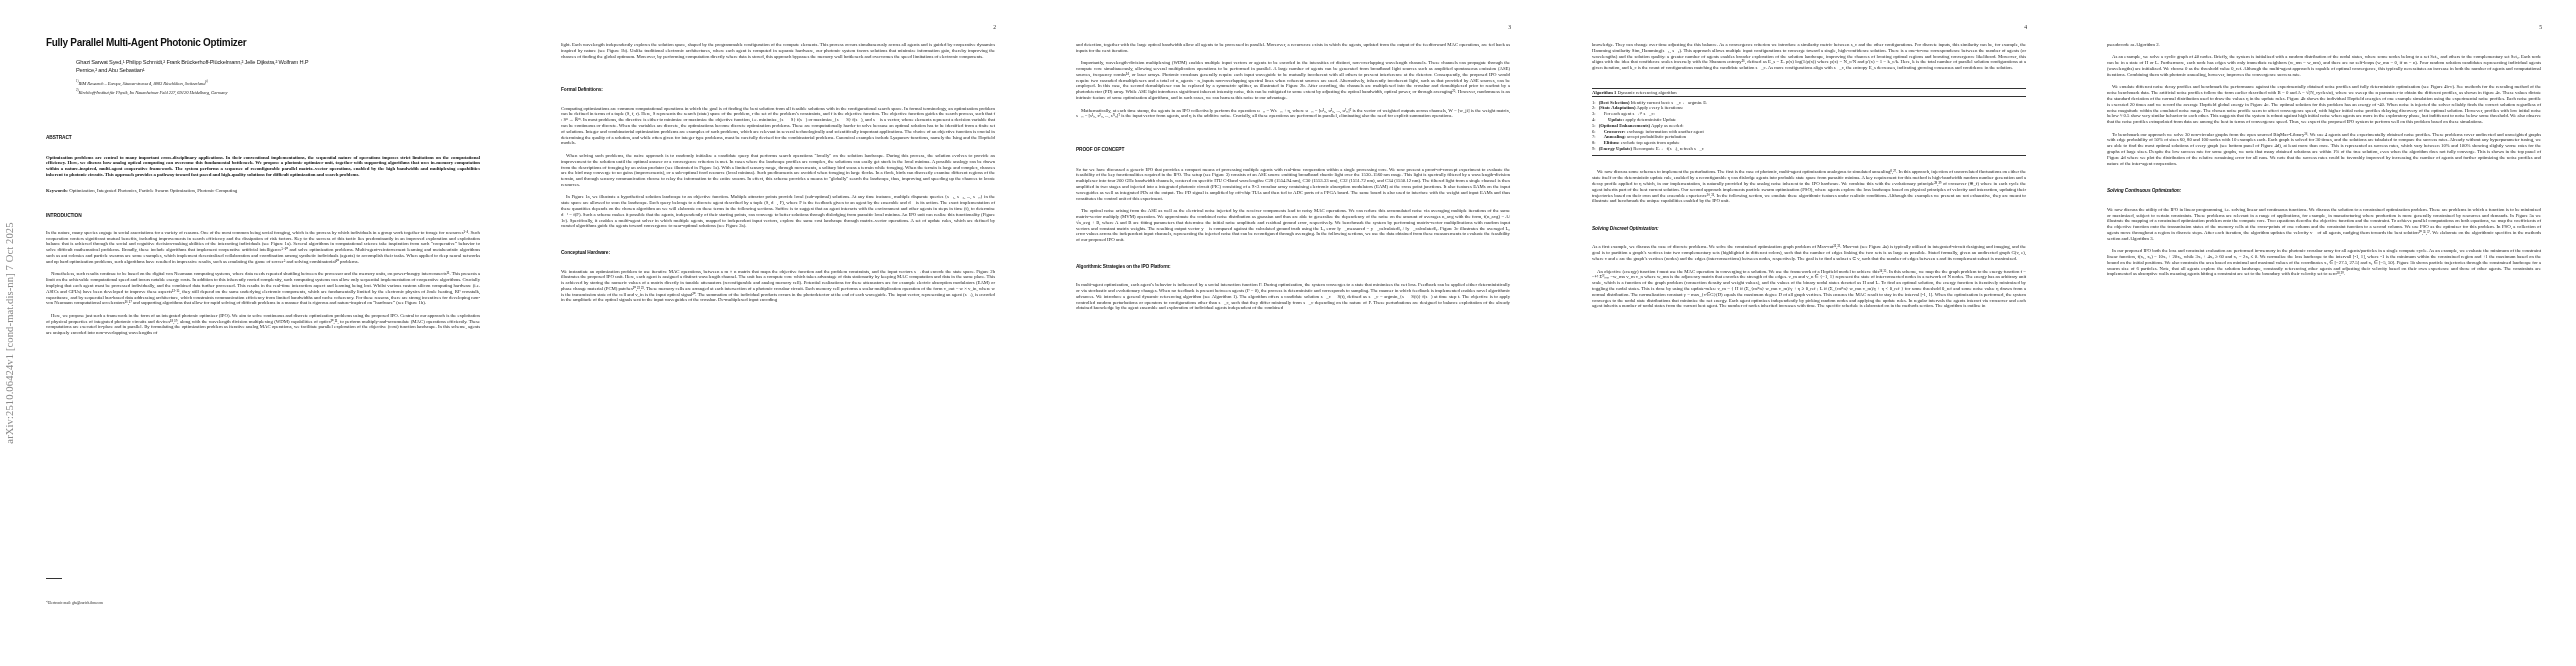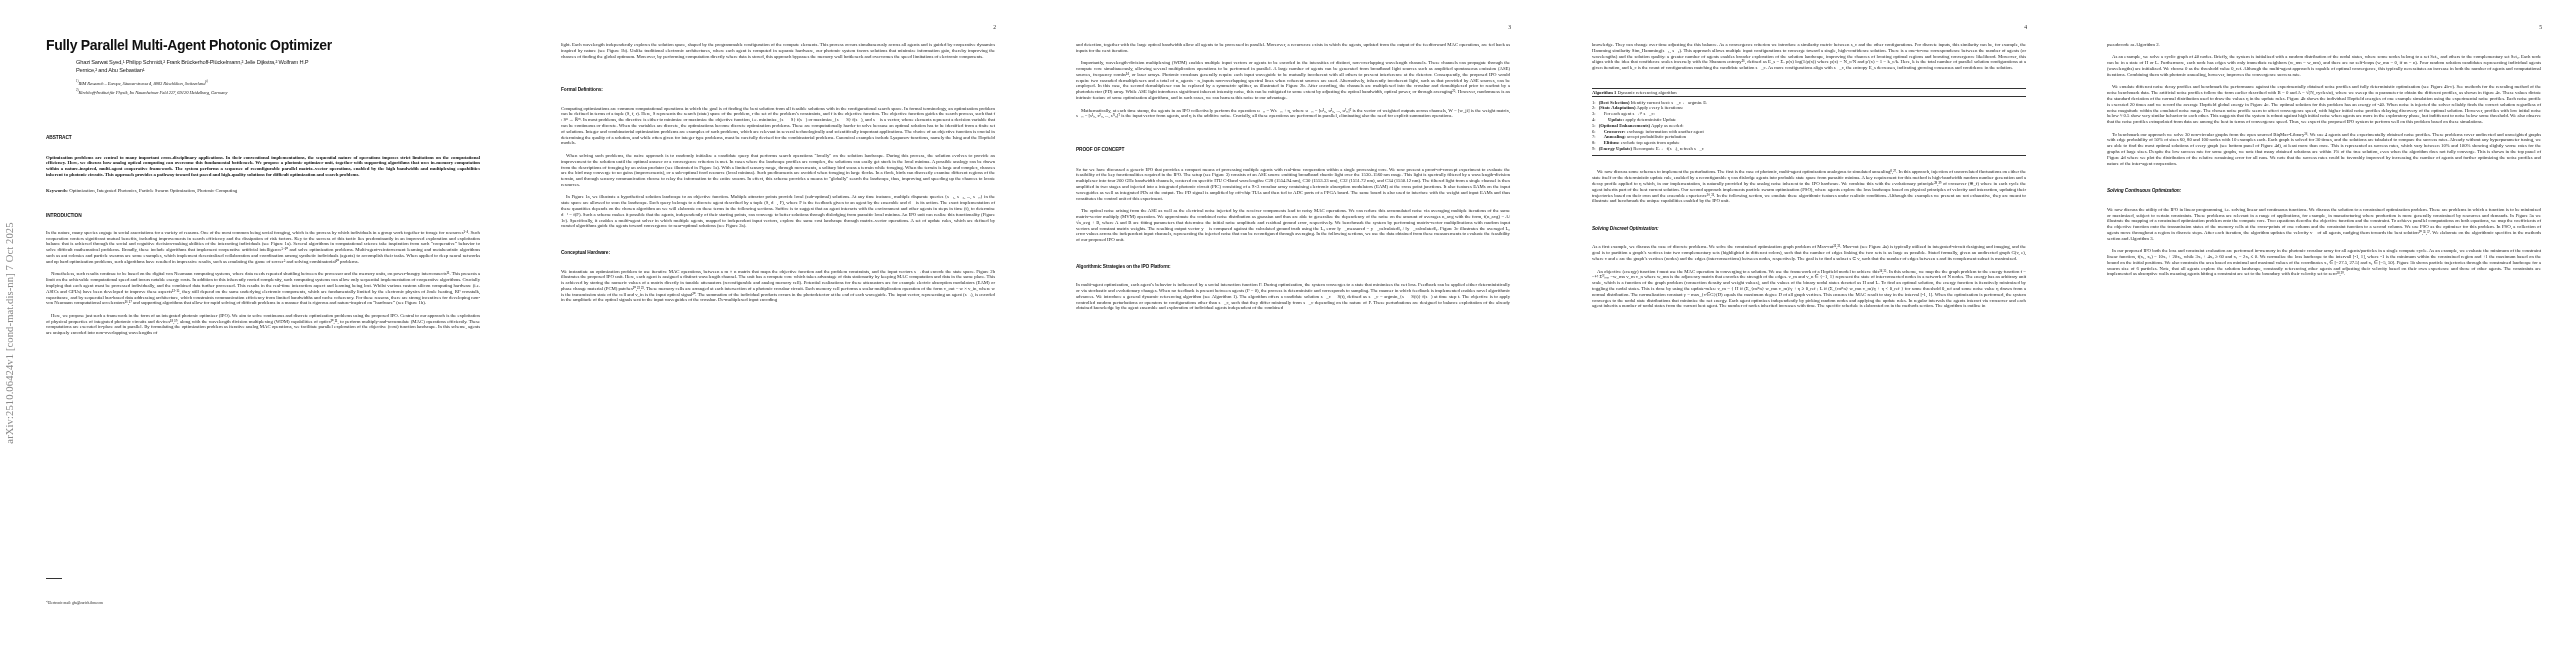--- a/index.html
+++ b/index.html
@@ -7,21 +7,21 @@
   .sheet { position: absolute; top: 0; width: 515px; height: 667px; background: #fff; }
   .p1 { left: 0; } .p2 { left: 515px; } .p3 { left: 1030px; } .p4 { left: 1546px; } .p5 { left: 2061px; }
   .col { position: absolute; left: 46px; width: 434px; }
   .pagenum { position: absolute; right: 34px; top: 24px; font-family: "Liberation Serif", serif; font-size: 5.6px; color: #222; }
   .body-text { font-family: "Liberation Serif", serif; font-size: 4.8px; line-height: 5.8px; color: #1a1a1a; text-align: justify; margin: 0; letter-spacing: -0.03px; }
   .body-text.indent { text-indent: 5px; }
   .gap { height: 6.7px; }
   .sec-head { font-family: "Liberation Sans", sans-serif; font-weight: bold; font-size: 4.8px; color: #111; margin: 0; letter-spacing: -0.1px; }
   .sub-head { font-family: "Liberation Sans", sans-serif; font-weight: bold; font-size: 4.8px; color: #111; margin: 0; letter-spacing: -0.1px; }
   .sub-head.it { font-style: italic; }
-  .title { position: absolute; left: 46px; top: 37px; font-family: "Liberation Sans", sans-serif; font-weight: bold; font-size: 14px; color: #111; letter-spacing: -0.3px; white-space: nowrap; }
+  .title { position: absolute; left: 46px; top: 37px; font-family: "Liberation Sans", sans-serif; font-weight: bold; font-size: 10px; color: #111; letter-spacing: -0.3px; white-space: nowrap; }
   .authors { position: absolute; left: 76px; top: 58px; width: 383px; font-family: "Liberation Sans", sans-serif; font-size: 5.7px; line-height: 8.3px; color: #222; letter-spacing: -0.2px; }
   .affil { position: absolute; left: 76px; font-family: "Liberation Serif", serif; font-style: italic; font-size: 4.6px; color: #222; letter-spacing: -0.1px; white-space: nowrap; }
   .affil sup { font-style: normal; font-size: 3.1px; }
   .abstract-text { font-family: "Liberation Serif", serif; font-weight: bold; font-size: 4.8px; line-height: 5.8px; color: #111; text-align: justify; margin: 0; letter-spacing: -0.04px; }
   .keywords { font-family: "Liberation Serif", serif; font-size: 4.8px; color: #222; margin: 0; }
   .keywords b { font-weight: bold; }
   .arxiv-stamp { position: absolute; left: 4.4px; top: 333px; transform-origin: left top; transform: rotate(-90deg) translateX(-50%); font-family: "Liberation Serif", serif; font-size: 10.6px; color: #8a8a8a; white-space: nowrap; letter-spacing: 0.1px; }
   .footrule { position: absolute; left: 46px; top: 578px; width: 15.6px; border-top: 0.4px solid #333; }
   .footnote { position: absolute; left: 46px; top: 600px; font-family: "Liberation Serif", serif; font-size: 3.6px; color: #222; }
   .footnote sup { font-size: 2.5px; }

